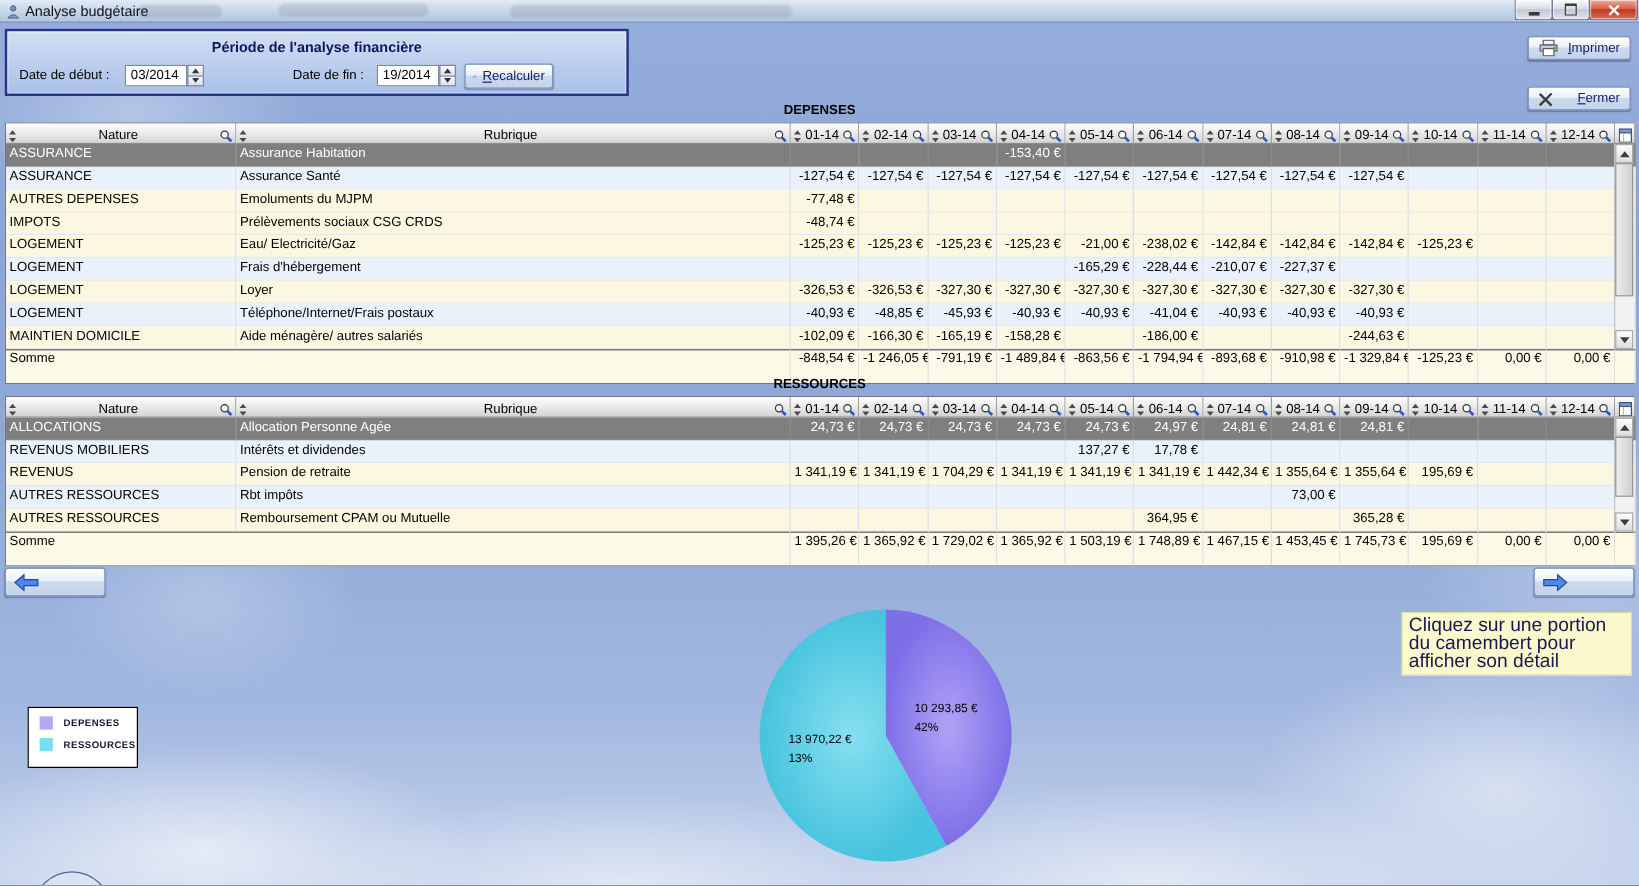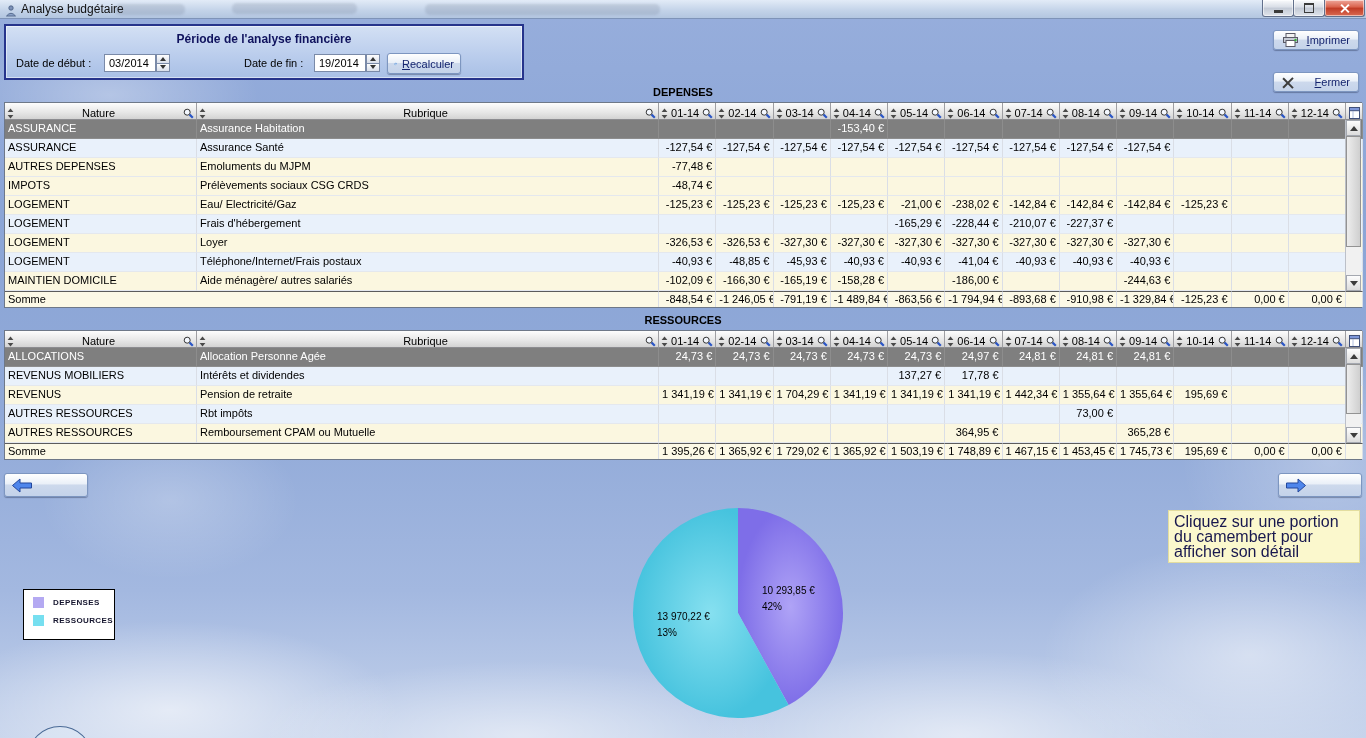--- a/index.html
+++ b/index.html
@@ -61,21 +61,21 @@
   .hcell.corner{justify-content:center;}
   .si{flex:none;}.mi{flex:none;}
   .trow{display:contents;}
   .cell{height:19px;box-sizing:border-box;font-size:11px;line-height:17px;padding:0 3px;
     overflow:hidden;white-space:nowrap;border-right:1px solid #DADEE6;border-bottom:1px solid #E4E8EE;color:#000;}
   .c-val{text-align:right;}
   .trow.cr>.cell{background:#FBF7E0;}
   .trow.bl>.cell{background:#E9F1FB;}
   .trow.sel>.cell{background:#7F7F7F;color:#FFF;border-right-color:#8d8d8d;border-bottom-color:#8d8d8d;}
   .c-sb{background:#EFEFEF;}
-  .trow.sum>.cell{background:#FCF9E6;border-top:1px solid #5c5c5c;height:16px;line-height:15px;border-bottom:none;}
+  .trow.sum>.cell{background:#FCF9E6;border-top:1px solid #5c5c5c;height:28px;line-height:15px;border-bottom:none;}
   .vscroll{position:absolute;right:1px;width:16px;display:flex;flex-direction:column;
     background:#F1F1F1;border-left:1px solid #BCC0C8;box-sizing:border-box;}
   .sbtn{height:16px;flex:none;background:linear-gradient(#FDFDFD,#DCDCDC);border:1px solid #A4A8B0;
     box-sizing:border-box;display:flex;align-items:center;justify-content:center;}
   .sthumb{flex:none;margin:0;background:linear-gradient(90deg,#EDEDED,#CFCFCF);border:1px solid #939393;box-sizing:border-box;}
   .strack{flex:1;}
   .tri-up{width:0;height:0;border-left:4px solid transparent;border-right:4px solid transparent;border-bottom:5px solid #3c3c3c;}
   .tri-down{width:0;height:0;border-left:4px solid transparent;border-right:4px solid transparent;border-top:5px solid #3c3c3c;}
   
   .chart-title{position:absolute;left:486px;top:475px;width:400px;text-align:center;font-size:15px;color:#1c1c1c;}

